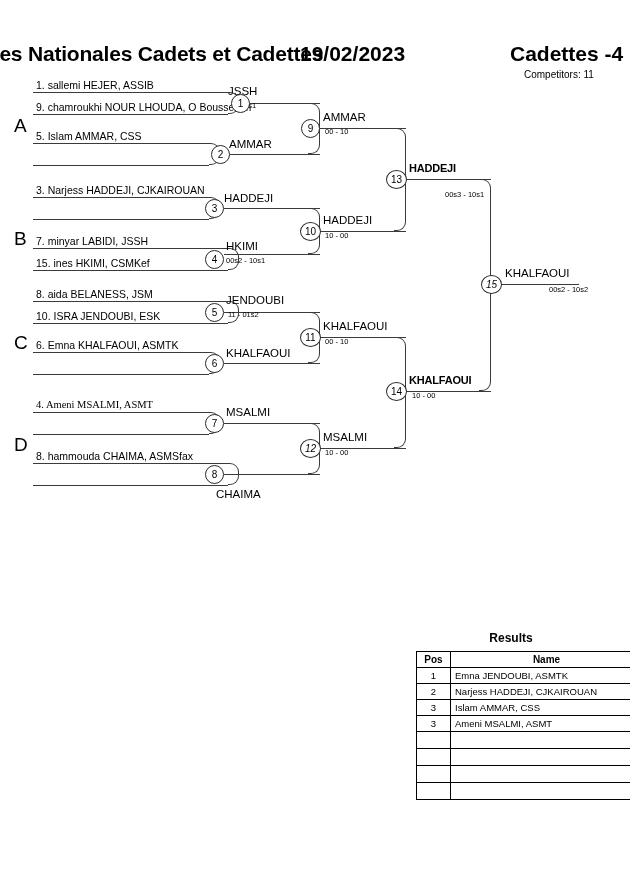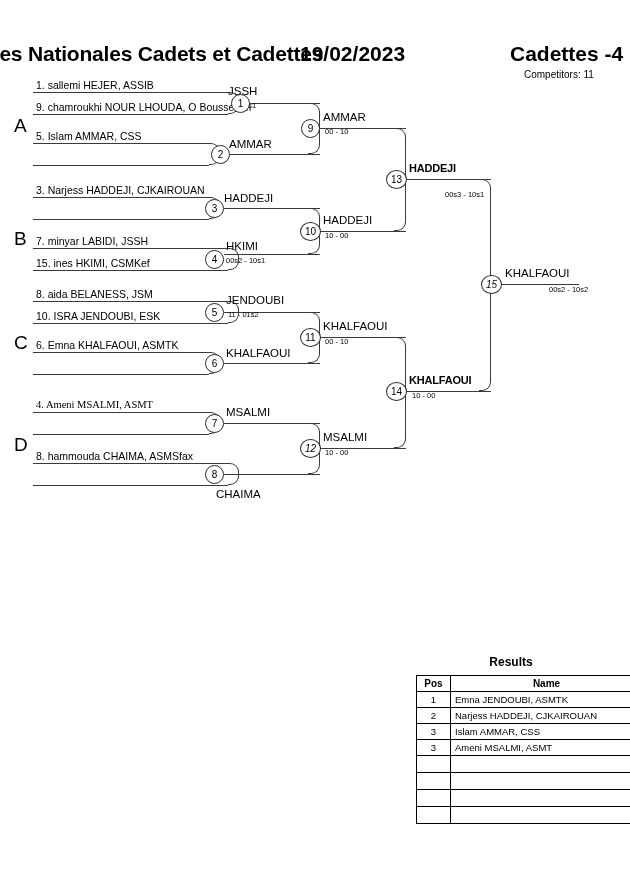--- a/index.html
+++ b/index.html
@@ -61,21 +61,21 @@
 
   
   .elbow {
     position:absolute;
     border-color:#3a3a3a;
     border-style:solid;
     border-width:0;
   }
 
   
-  .res-wrap { position:absolute; left:416px; top:655px; width:190px; }
+  .res-wrap { position:absolute; left:416px; top:631px; width:190px; }
   .res-title {
     text-align:center; font-size:12px; font-weight:bold; margin-bottom:6px;
   }
   table.res {
     border-collapse:collapse; width:227px;
     border:1.6px solid #000;
   }
   table.res td, table.res th {
     border:1px solid #000;
     height:16px; font-size:9.5px; font-weight:normal;

